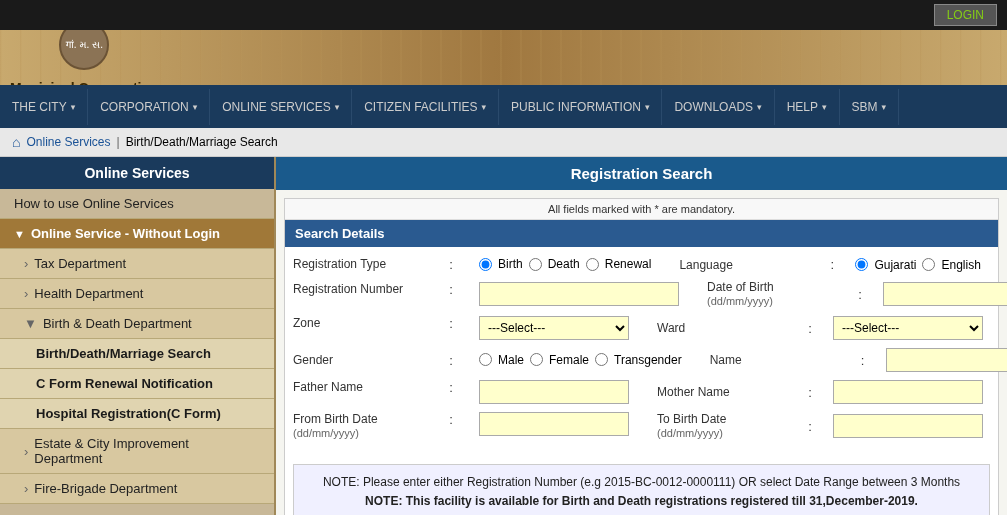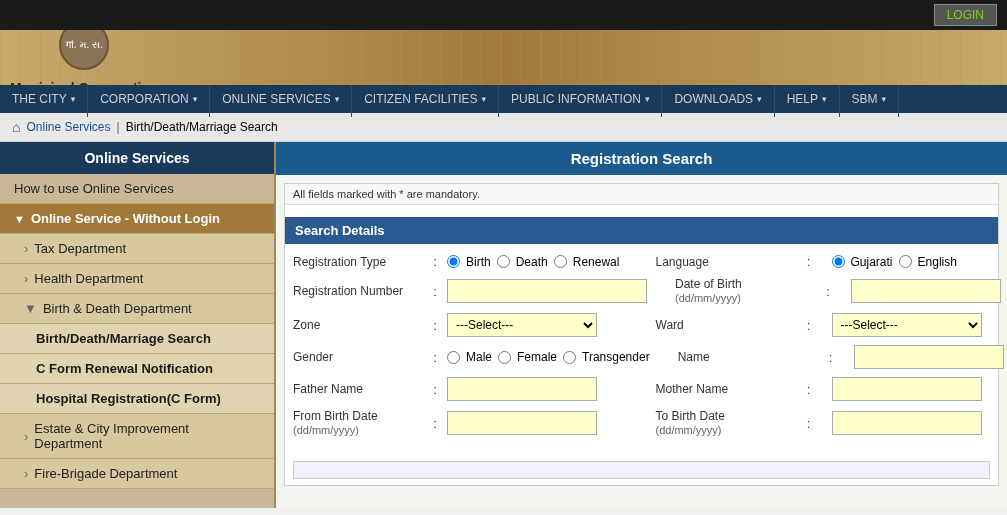--- a/index.html
+++ b/index.html
@@ -31,21 +31,21 @@
       position: relative;
       overflow: hidden;
     }
 
     
     .nav-bar {
       background: #1a3a5c;
       display: flex;
       align-items: center;
       padding: 0;
-      height: 28px;
+      height: 43px;
     }
     .nav-item {
       color: #ccc;
       padding: 0 12px;
       height: 36px;
       display: flex;
       align-items: center;
       font-size: 12px;
       cursor: pointer;
       white-space: nowrap;
@@ -117,34 +117,33 @@
       font-size: 15px;
       font-weight: bold;
     }
     .form-container {
       background: #fff;
       margin: 8px;
       border: 1px solid #ccc;
       padding: 0;
     }
     .mandatory-note {
-      text-align: left;
+      text-align: center;
       font-size: 11px;
       color: #333;
       padding: 4px 8px;
       background: #f8f8f8;
       border-bottom: 1px solid #ddd;
     }
     .search-details-header {
       background: #2a5a90;
       color: #fff;
       padding: 6px 10px;
       font-size: 13px;
       font-weight: bold;
-      margin-top: 12px;
     }
     .form-body {
       padding: 10px 8px;
     }
     .form-row {
       display: flex;
       align-items: center;
       margin-bottom: 8px;
       gap: 8px;
     }
@@ -172,21 +171,21 @@
     .form-select {
       background: #ffffcc;
       border: 1px solid #aaa;
       padding: 2px 4px;
       font-size: 12px;
       height: 24px;
       width: 150px;
     }
     .radio-group { display: flex; align-items: center; gap: 6px; font-size: 12px; }
     .radio-group label { cursor: pointer; }
-    .col-left { flex: 1; display: flex; align-items: center; gap: 7px; }
+    .col-left { flex: 1; display: flex; align-items: flex-start; gap: 23px; }
     .col-right { flex: 1; display: flex; align-items: center; gap: 18px; justify-content: flex-start; padding-left: 20px; }
     .note-box {
       background: #f0f0ff;
       border: 1px solid #ccc;
       margin: 6px 8px;
       padding: 8px 10px;
       font-size: 12px;
       text-align: center;
       color: #222;
       line-height: 1.6;
@@ -421,17 +420,19 @@
               <span class="form-label-sm">(dd/mm/yyyy)</span>
             </span>
             <span class="colon">:</span>
             <input type="text" class="form-input form-input-med" style="">
           </div>
         </div>
 
       </div>
 
       <div class="note-box">
+        <div>NOTE: Please enter either Registration Number (e.g 2015-BC-0012-0000111) OR select Date Range between 3 Months</div>
+        <div class="note-bold">NOTE: This facility is available for Birth and Death registrations registered till 31,December-2019.</div>
       </div>
 
     </div>
   </div>
 </div>
 
 </body></html>

